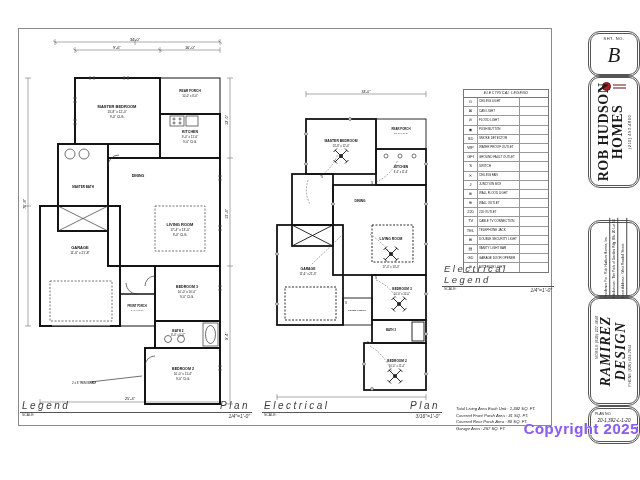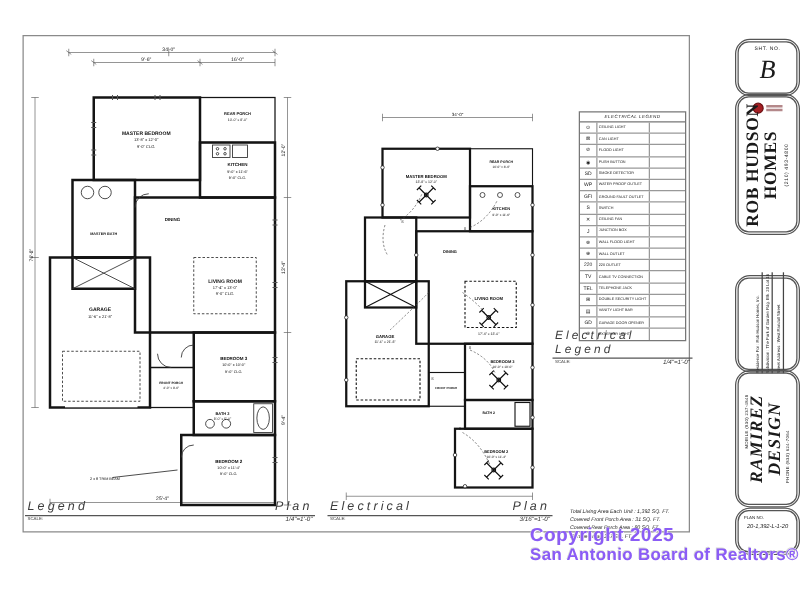--- a/index.html
+++ b/index.html
@@ -446,15 +446,14 @@
     </div>
   </div>
 
   <div class="tb tb-planno">
     <div class="planno-label">PLAN NO.</div>
     <div class="planno-value">20-1,392-L-1-20</div>
   </div>
 
   <div class="watermark">
     <div class="wm1">Copyright 2025</div>
-    <div class="wm2">San Antonio Board of Realtors®</div>
   </div>
 </div>
 
 </body></html>

